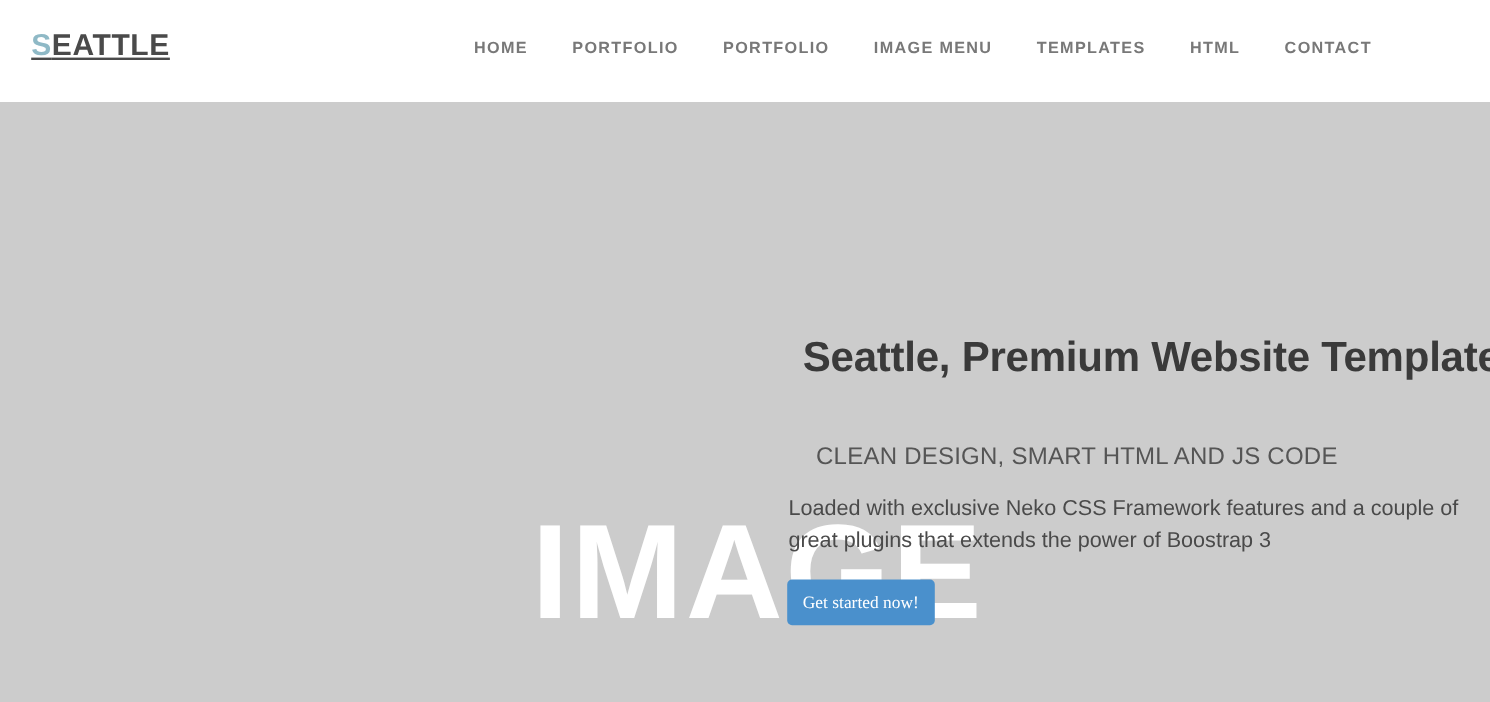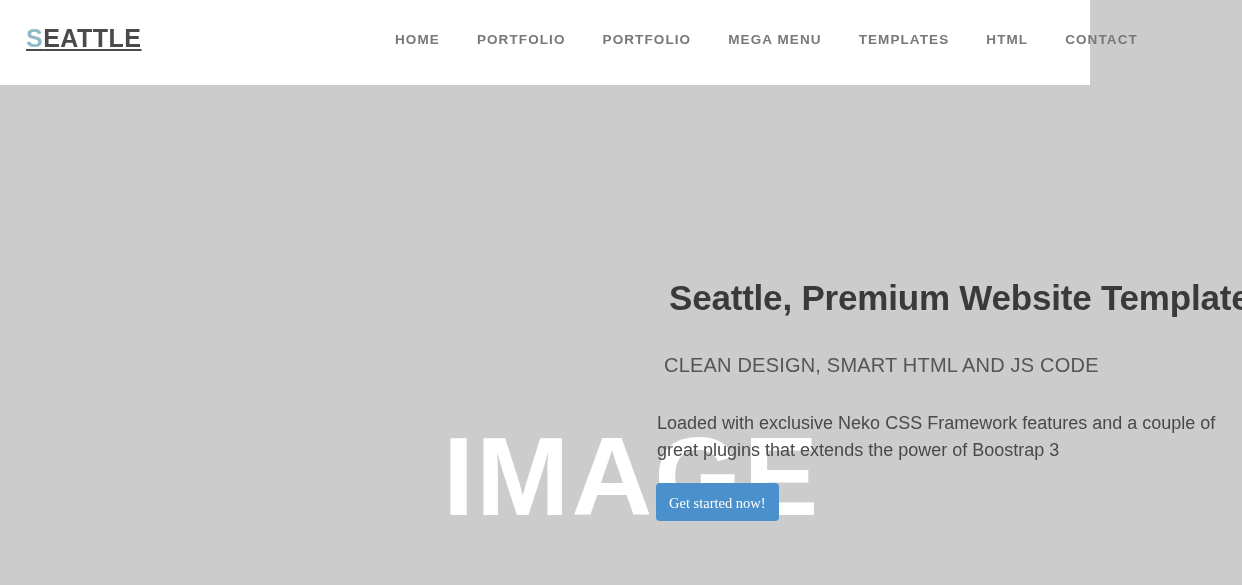--- a/index.html
+++ b/index.html
@@ -21,21 +21,21 @@
     width: 1242px;
     height: 585px;
     overflow: hidden;
   }
 
   
   .site-header {
     position: absolute;
     top: 0;
     left: 0;
-    width: 1090px;
+    width: 1242px;
     height: 85px;
     background: #ffffff;
     box-sizing: border-box;
     z-index: 30;
   }
 
   .logo {
     position: absolute;
     left: 26px;
     top: 26px;
@@ -123,21 +123,21 @@
     line-height: 1.15;
     white-space: nowrap;
     letter-spacing: -0.2px;
     font-family: "Liberation Sans", sans-serif;
   }
 
   .hero-subtitle {
     position: absolute;
     left: 9px;
     top: 268px;
-    margin: 0;
+    margin: 16px;
     font-size: 20px;
     font-weight: normal;
     color: #555555;
     line-height: 1.2;
     letter-spacing: 0.2px;
     white-space: nowrap;
     font-family: "Liberation Sans", sans-serif;
   }
 
   .hero-text {
@@ -177,21 +177,21 @@
   <header class="site-header">
 
     <a class="logo" href="#">
       <span class="logo-accent">S</span><span>EATTLE</span>
     </a>
 
     <nav class="main-nav">
       <a class="nav-item" href="#">HOME</a>
       <a class="nav-item" href="#">PORTFOLIO</a>
       <a class="nav-item" href="#">PORTFOLIO</a>
-      <a class="nav-item" href="#">MEGA MENU</a>
+      <a class="nav-item" href="#">IMAGE MENU</a>
       <a class="nav-item" href="#">TEMPLATES</a>
       <a class="nav-item" href="#">HTML</a>
       <a class="nav-item" href="#">CONTACT</a>
     </nav>
 
   </header>
 
   <section class="hero">
 
     <div class="hero-image-placeholder">

